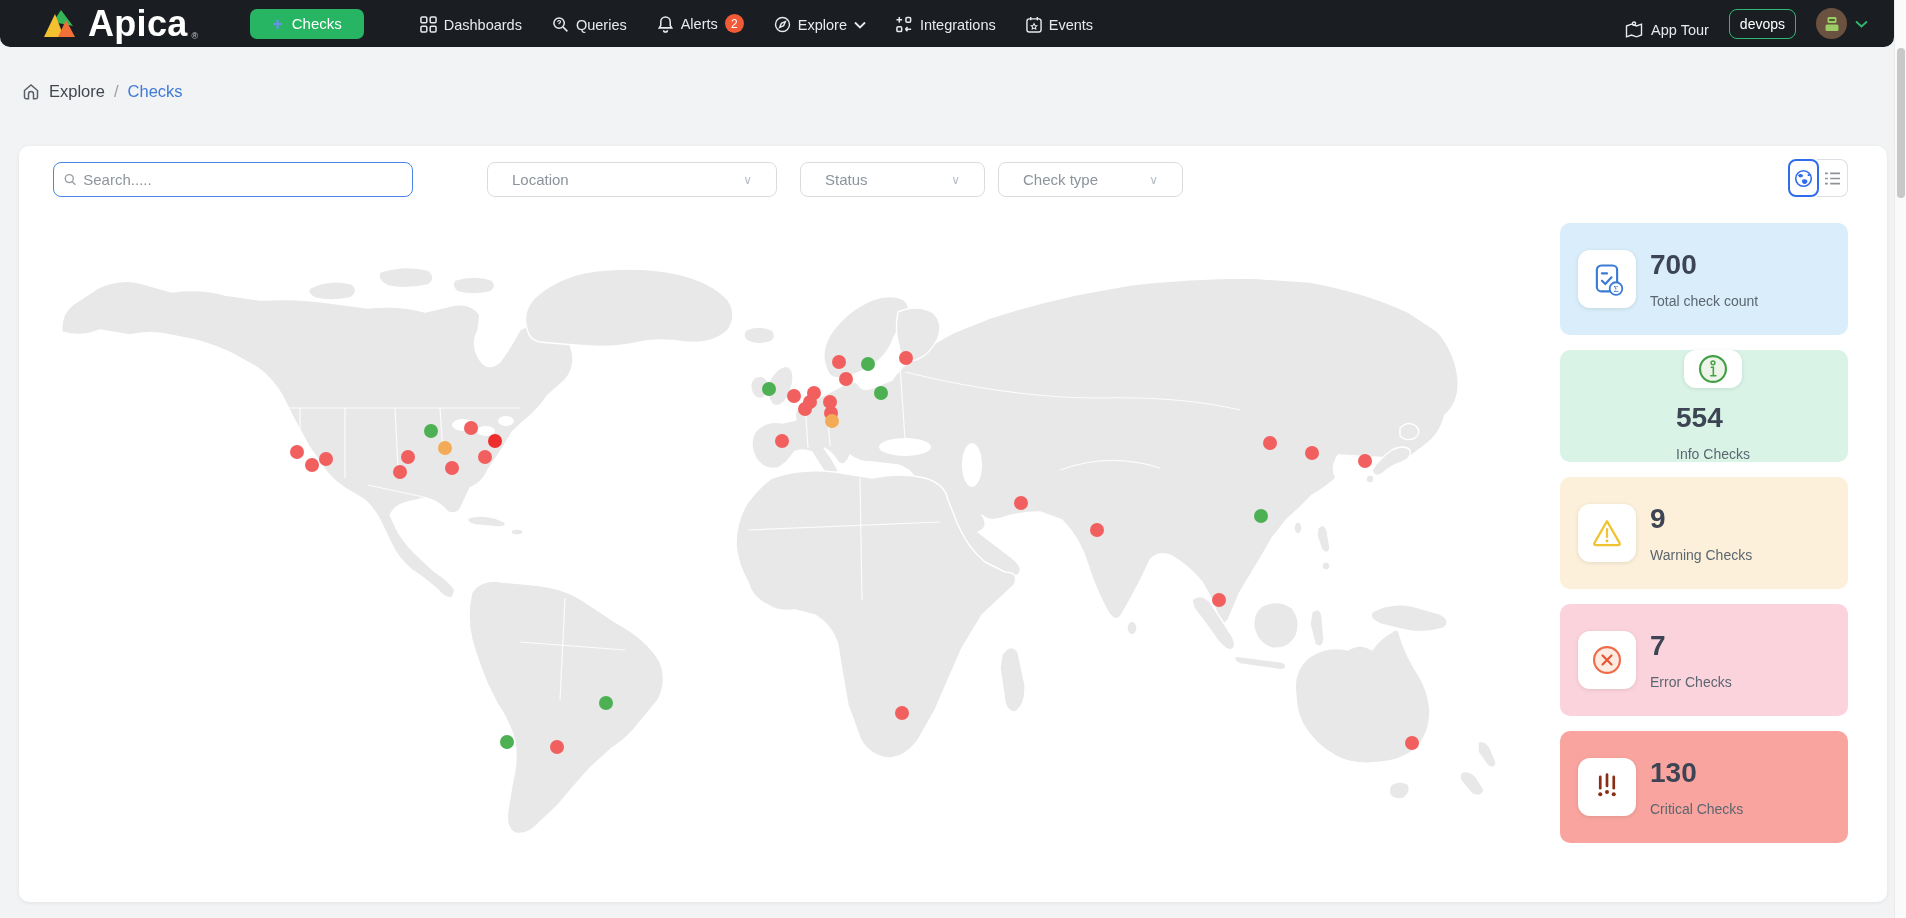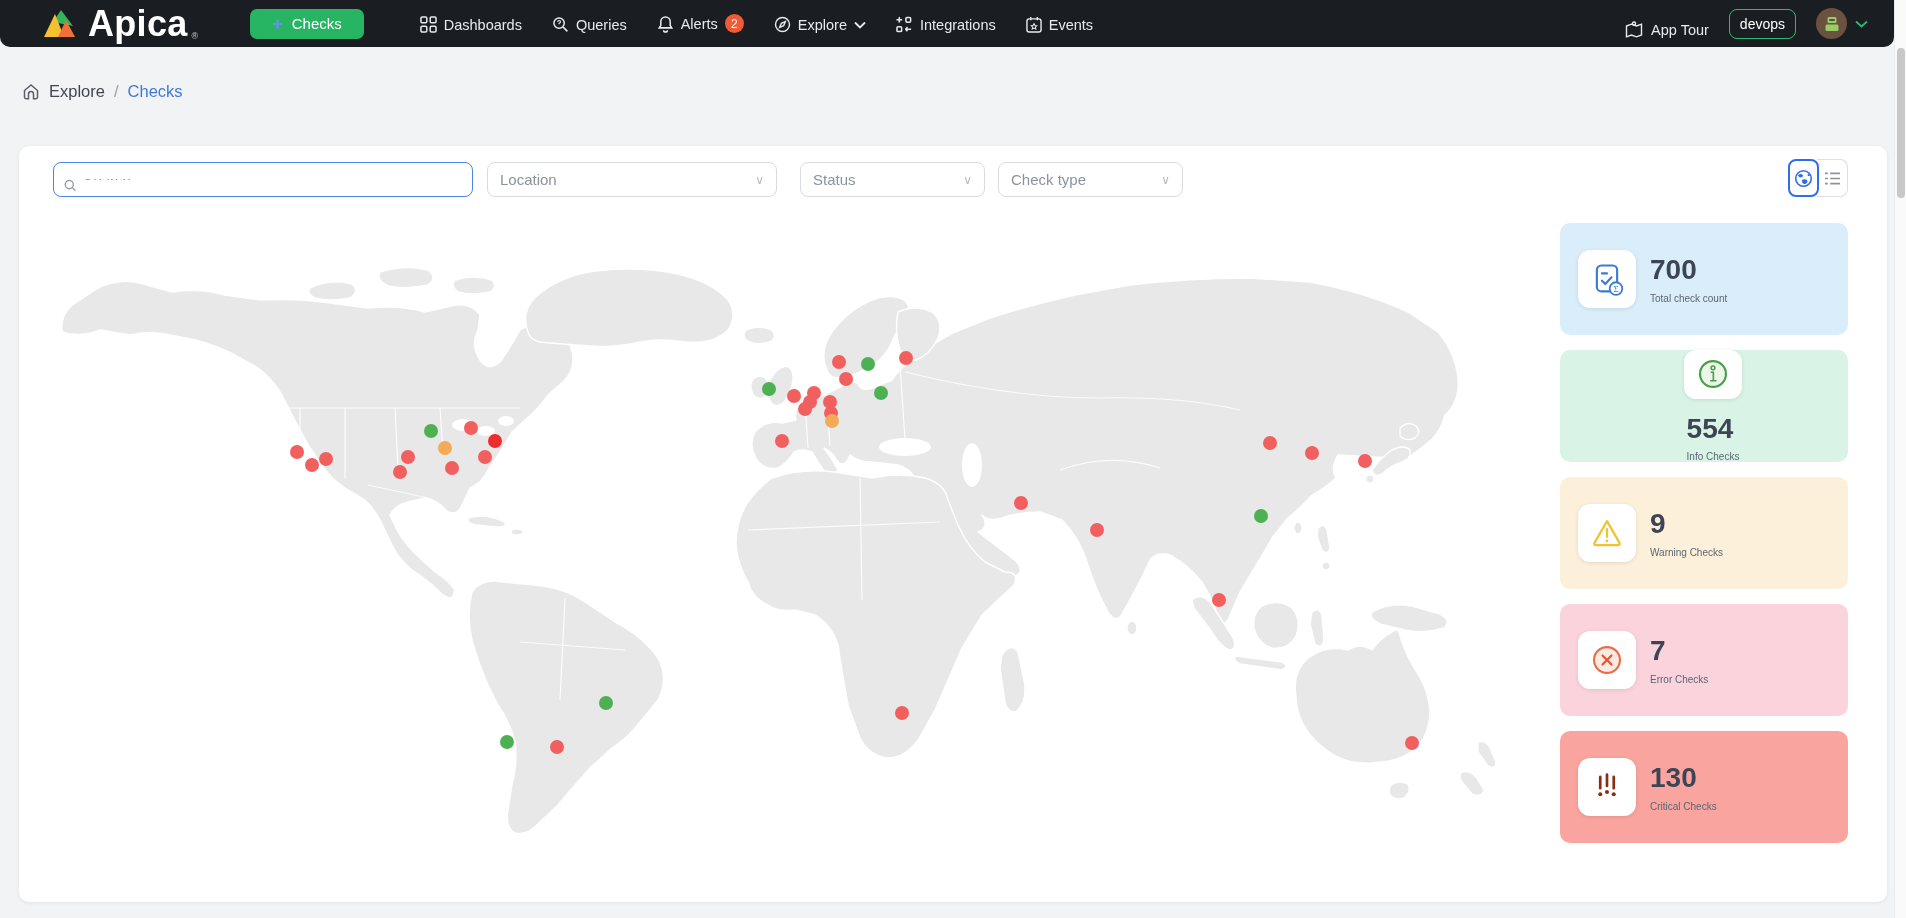--- a/index.html
+++ b/index.html
@@ -37,50 +37,50 @@
   .crumb-current { color:#3f7ad8; }
   .crumb-sep { color:#9aa0a6; }
 
   
   .panel { position:absolute; left:19px; top:146px; width:1868px; height:756px;
            background:#fff; border-radius:10px; box-shadow:0 1px 4px rgba(0,0,0,.07);
            overflow:hidden; z-index:1; }
   .world-svg { position:absolute; left:-19px; top:-146px; width:1906px; height:918px; }
 
   
-  .search-box { position:absolute; left:34px; top:16px; width:420px; height:35px;
+  .search-box { position:absolute; left:34px; top:16px; width:360px; height:35px;
                 border:1.5px solid #4a86e8; border-radius:8px; background:#fff;
-                display:flex; padding:16px 10px; gap:7px; z-index:3; }
+                display:flex; align-items:center; padding:16px 10px; gap:7px; z-index:3; }
   .search-box input { border:none; outline:none; width:100%; font-size:15px;
                       font-family:"Liberation Sans",sans-serif; color:#41474f; background:transparent; }
   .search-box input::placeholder { color:#8d949c; }
   .select { position:absolute; top:16px; height:35px; border:1px solid #d9dcdf;
             border-radius:8px; background:#fff; display:flex; align-items:center;
-            justify-content:space-between; padding:0 12px; font-size:15px; color:#8b939c;
+            justify-content:space-between; padding:0 24px; font-size:15px; color:#8b939c;
             cursor:pointer; z-index:3; }
   .sel-location { left:468px; width:290px; }
   .sel-status   { left:781px; width:185px; }
   .sel-checktype{ left:979px; width:185px; }
   .chev { color:#b6bcc2; font-size:12px; }
 
   .view-toggle { position:absolute; left:1769px; top:13px; display:flex; z-index:3; }
   .vt-btn { width:31px; height:38px; background:#fff; display:flex; align-items:center;
             justify-content:center; cursor:pointer; }
   .vt-map { border:2px solid #2f6ded; border-radius:8px; z-index:2; }
   .vt-list { border:1px solid #dcdfe3; border-left:none; border-radius:0 8px 8px 0;
              margin-left:-2px; }
 
   
   .stat-card { position:absolute; left:1541px; width:288px; height:112px; border-radius:10px;
                display:flex; align-items:center; padding-left:18px; gap:14px; z-index:3; }
   .icon-tile { width:58px; height:58px; background:#fff; border-radius:12px;
                box-shadow:0 1px 4px rgba(0,0,0,.10); display:flex; align-items:center;
                justify-content:center; }
   .stat-num { font-size:28px; font-weight:700; color:#3d4554; line-height:1.15; }
-  .stat-label { font-size:10px; color:#5c6670; margin-top:6px; }
+  .stat-label { font-size:14px; color:#5c6670; margin-top:12px; }
 
   
   .scrollbar { position:absolute; right:0; top:0; width:12px; height:918px; background:#fafafa;
                border-left:1px solid #ebebeb; z-index:20; }
   .scroll-thumb { position:absolute; left:2px; top:48px; width:8px; height:150px;
                   background:#c8c8c8; border-radius:4px; }
 </style>
 </head>
 <body>
 

